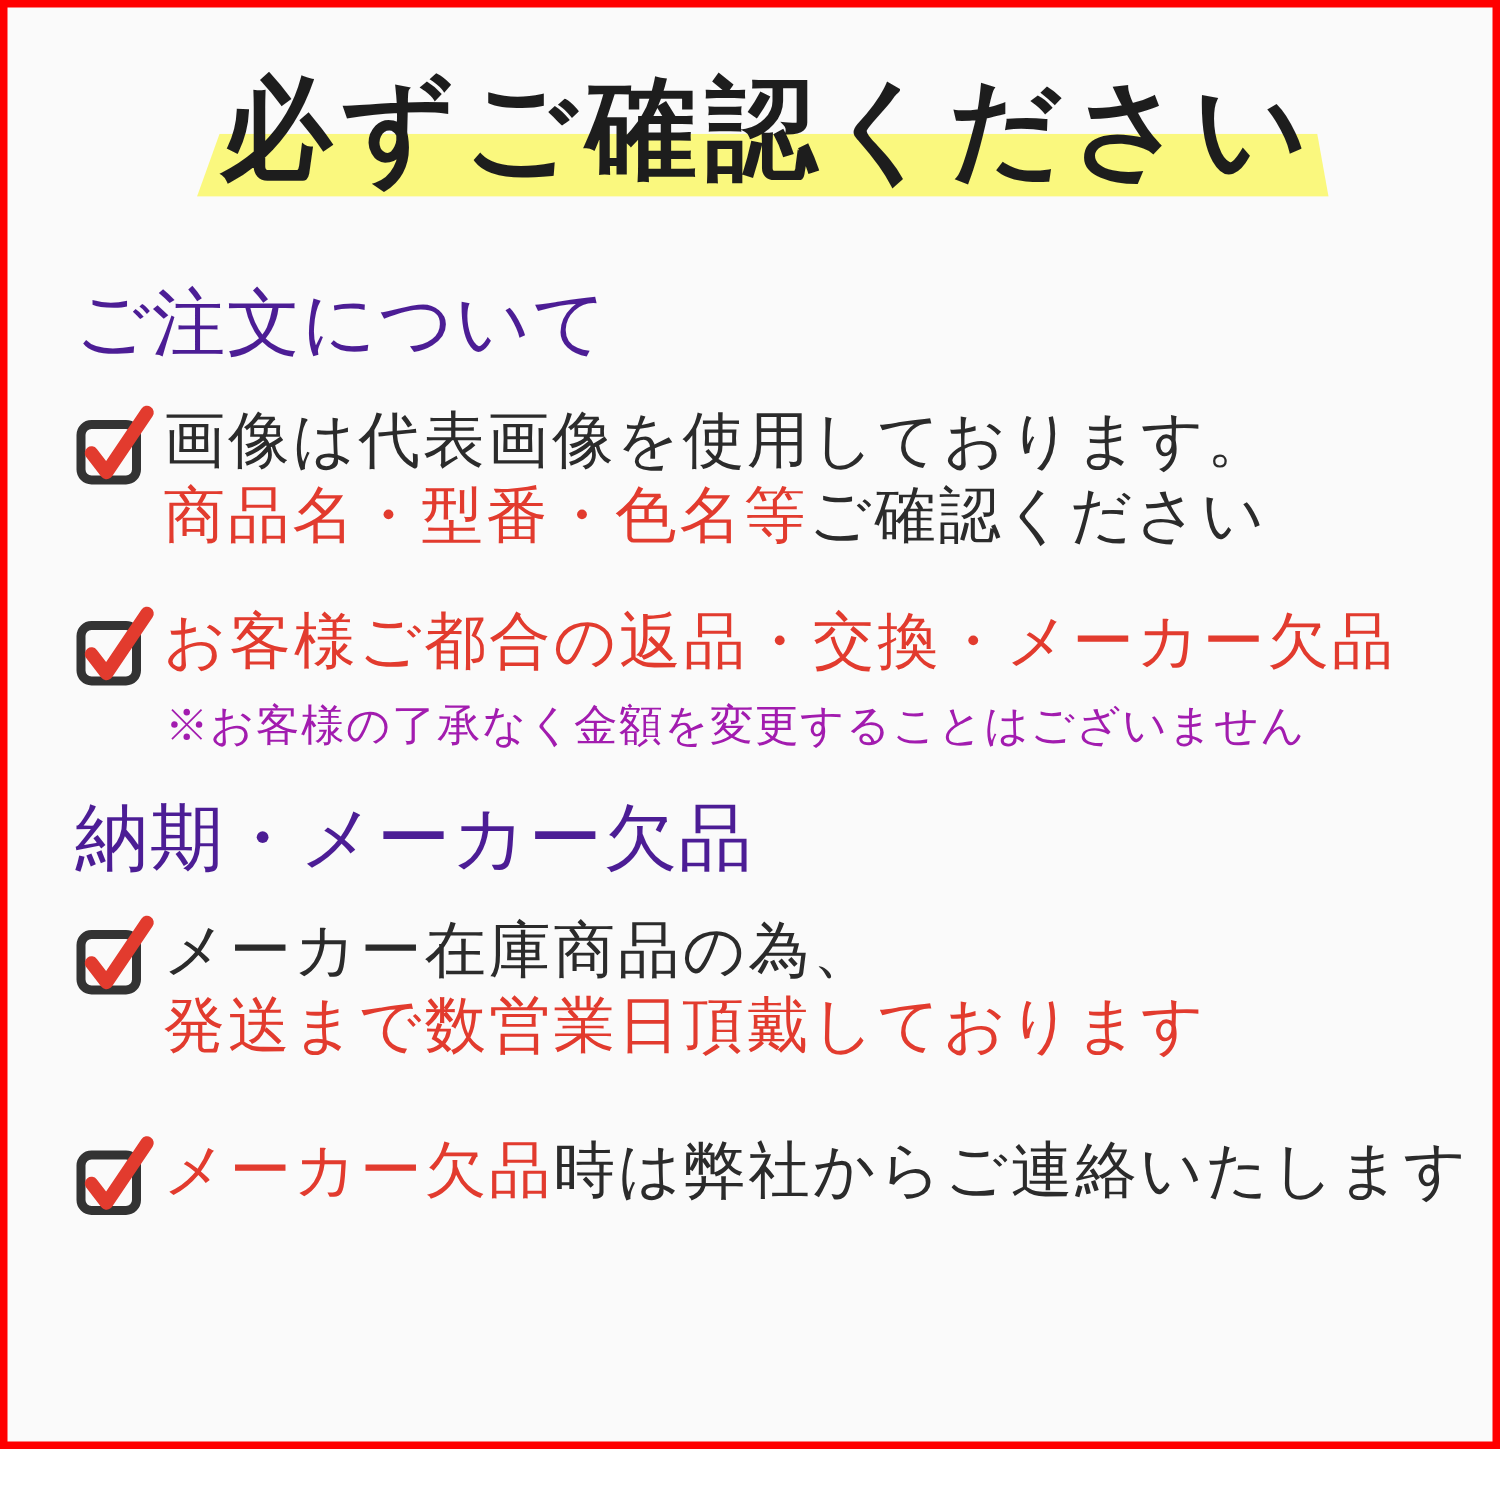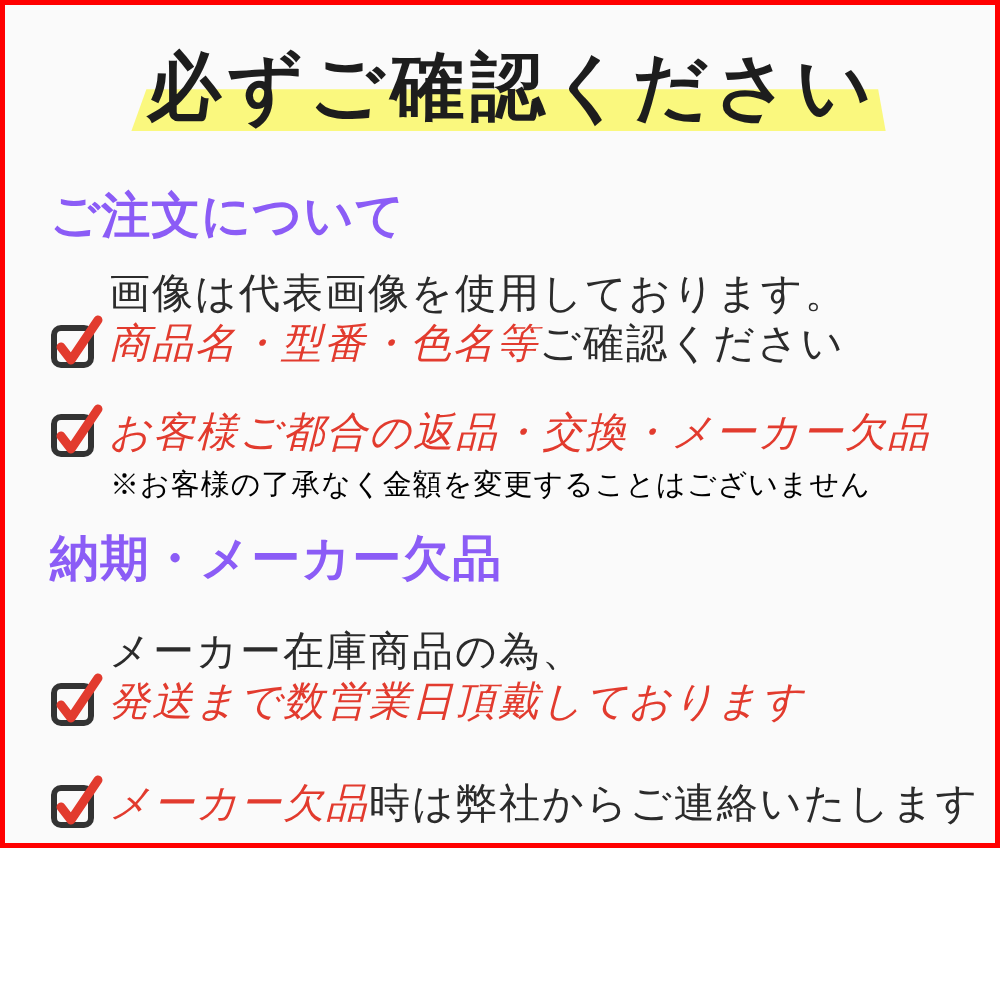--- a/index.html
+++ b/index.html
@@ -7,21 +7,21 @@
     padding: 0;
     width: 1000px;
     height: 1000px;
     font-family: "Liberation Serif", "DejaVu Serif", serif;
     background: #ffffff;
   }
   .frame {
     position: absolute;
     top: 0; left: 0;
     width: 1000px;
-    height: 848px;
+    height: 966px;
     box-sizing: border-box;
     border: 5px solid #ff0000;
     background: #fafafa;
     overflow: hidden;
     padding: 0 20px 0 45px;
   }
   
   .title-wrap {
     text-align: center;
     margin-top: 34px;
@@ -46,57 +46,57 @@
     clip-path: polygon(2% 0, 99% 0, 100% 100%, 0 100%);
     z-index: 0;
   }
   .page-title .t {
     position: relative;
     z-index: 1;
   }
   
   .section-heading {
     font-size: 49px;
-    font-weight: bold;
+    font-weight: normal;
     letter-spacing: 1px;
     line-height: 1.25;
-    color: #8b5cf6;
+    color: #4c1d95;
     margin: 0;
     white-space: nowrap;
   }
   #heading-order { margin-top: 50px; }
   #heading-stock { margin-top: 26px; }
   
   .item {
     display: flex;
-    align-items: flex-end;
+    align-items: flex-start;
   }
   .mt-a { margin-top: 22px; }
   .mt-b { margin-top: 34px; }
-  .mt-c { margin-top: 36px; }
+  .mt-c { margin-top: 18px; }
   .mt-d { margin-top: 47px; }
   .checkbox {
     flex: 0 0 52px;
     margin-top: 3px;
   }
   .checkbox svg { overflow: visible; display: block; }
   .item-body {
     margin-left: 7px;
     font-size: 41px;
     letter-spacing: 2px;
     line-height: 1.22;
     color: #2b2b2b;
     white-space: nowrap;
   }
-  .red { color: #e23b2e; font-style: italic; }
+  .red { color: #e23b2e; }
   .note {
     font-size: 29px;
     letter-spacing: 1px;
     line-height: 1.2;
-    color: #000000;
+    color: #a21caf;
     margin: 10px 0 0 60px;
     white-space: nowrap;
   }
 </style>
 </head>
 <body>
 
 <div class="frame">
 
   <div class="title-wrap">

